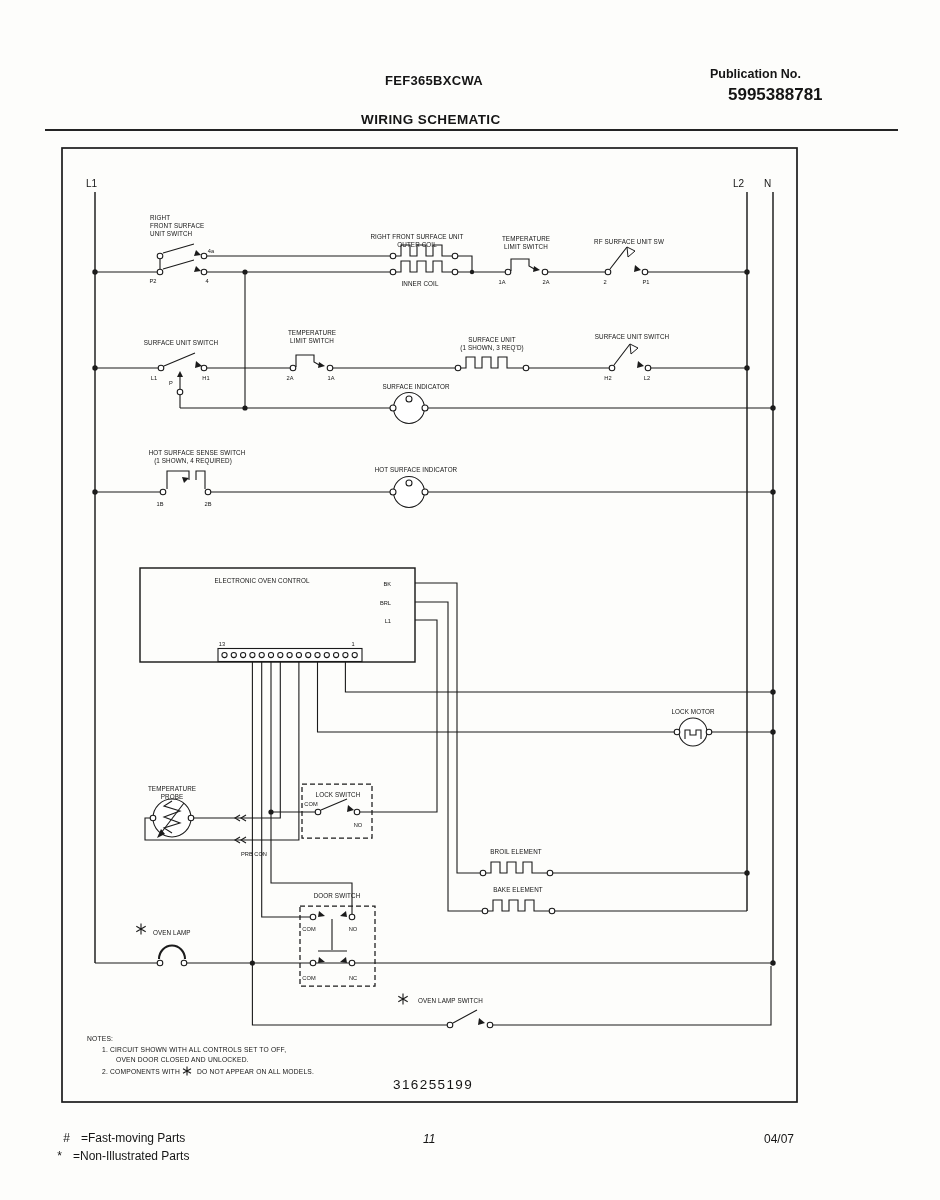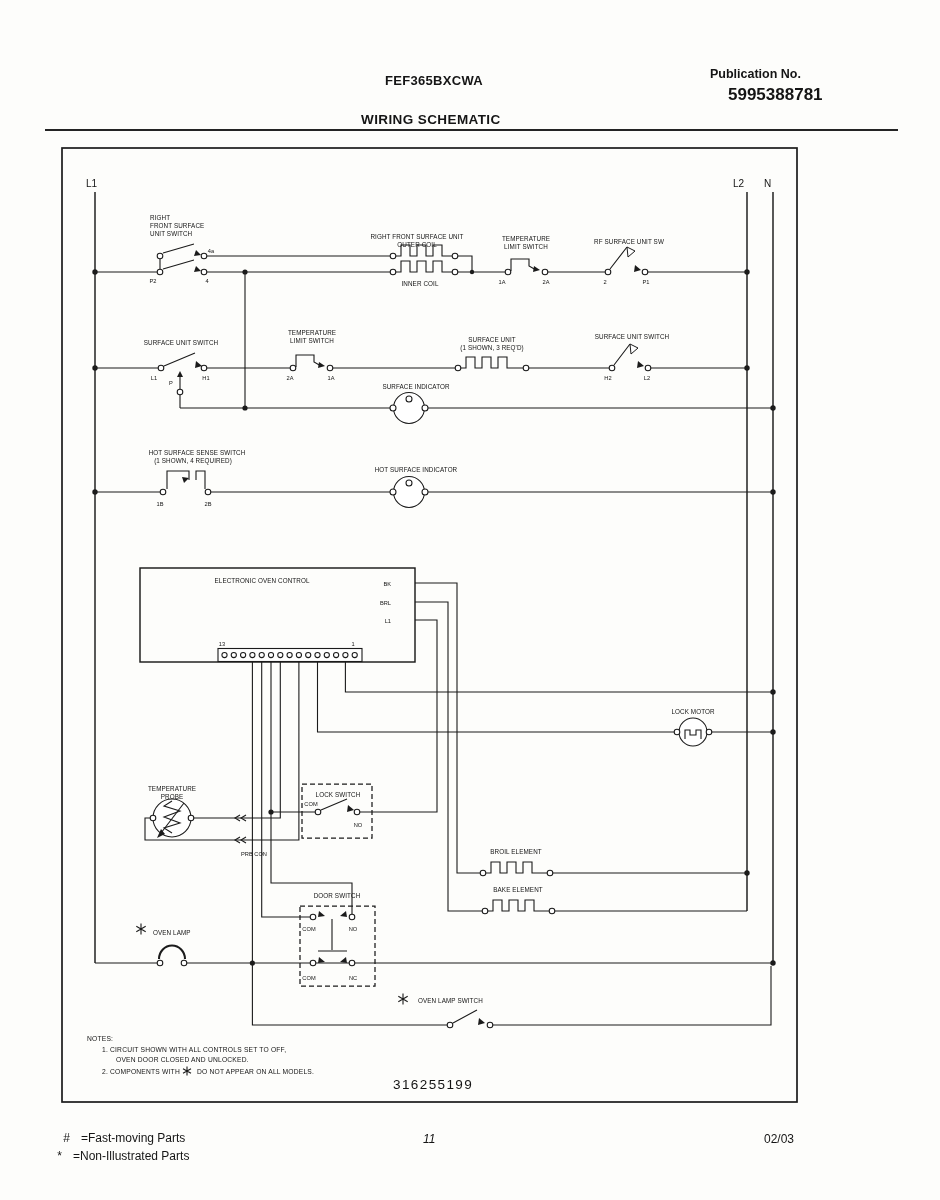--- a/index.html
+++ b/index.html
@@ -351,14 +351,14 @@
       </g>
       <text class="note" x="197" y="1074">DO NOT APPEAR ON ALL MODELS.</text>
     </g>
 
     <text class="pn" x="393" y="1089">316255199</text>
   </svg>
 
   <div class="foot f1"><span class="fs">#</span><span class="fe">=</span><span>Fast-moving Parts</span></div>
   <div class="foot f2"><span class="fs">*</span><span class="fe">=</span><span>Non-Illustrated Parts</span></div>
   <div class="foot fpage">11</div>
-  <div class="foot fdate">02/03</div>
+  <div class="foot fdate">04/07</div>
 </div>
 
 </body></html>

